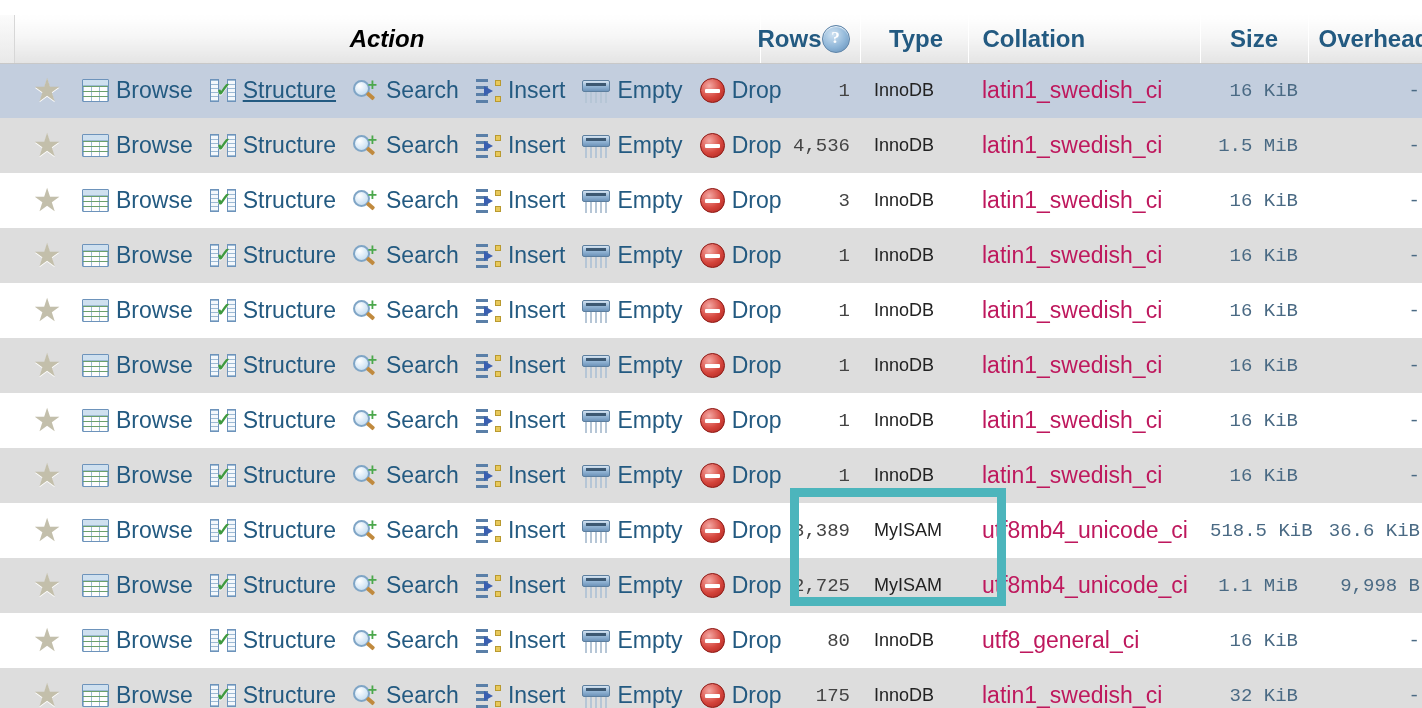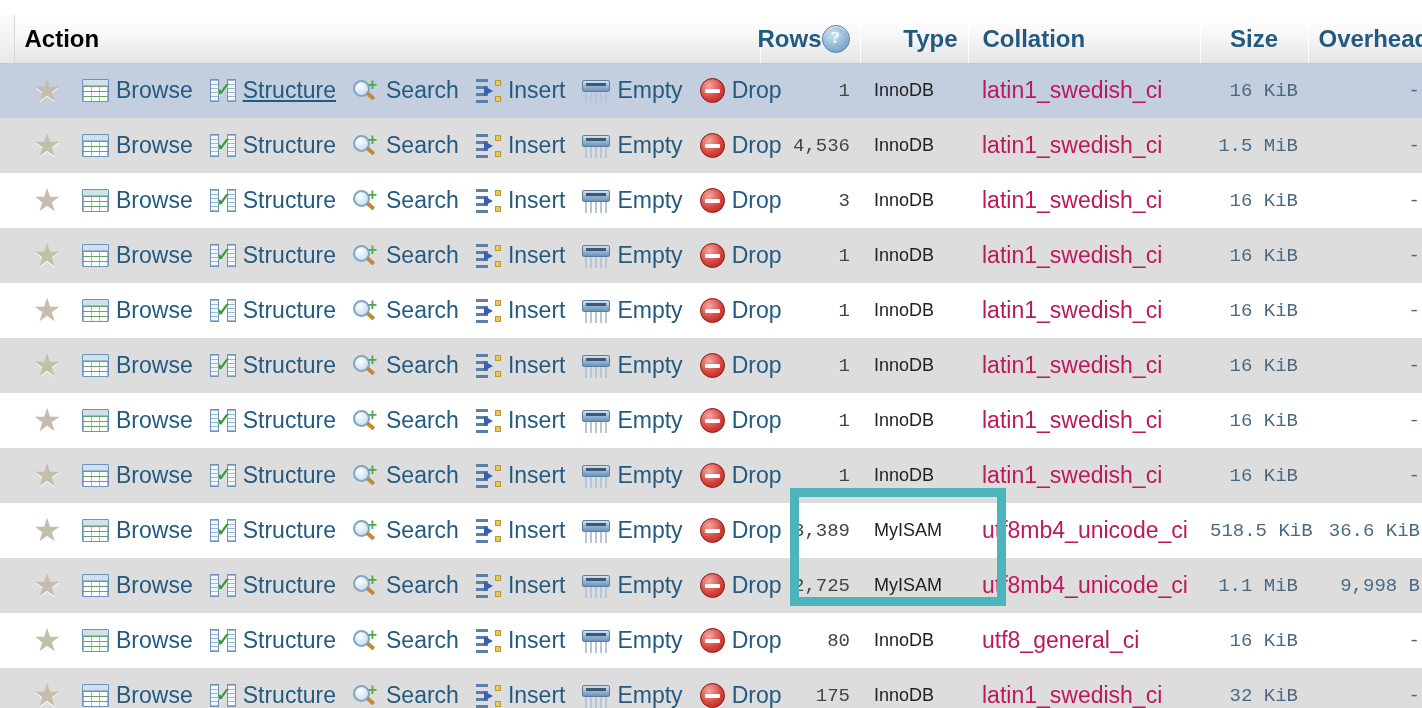--- a/index.html
+++ b/index.html
@@ -40,23 +40,23 @@
     border-right: 1px solid #ffffff;
     color: #235a81;
     font-size: 24px;
     font-weight: bold;
     padding: 0 10px;
     vertical-align: middle;
     white-space: nowrap;
     box-sizing: border-box;
   }
   th.col-gutter { width: 14px; padding: 0; border-right: 1px solid #d7d7d7; background: linear-gradient(to bottom,#fbfbfb,#e9e9e9); }
-  th.h-action   { text-align: left;  color: #000000; }
+  th.h-action   { text-align: center;  color: #000000; font-style: italic; }
   th.h-rows     { text-align: right; }
-  th.h-type     { text-align: right;  padding-left: 14px; }
+  th.h-type     { text-align: center;  padding-left: 14px; }
   th.h-coll     { text-align: left;  padding-left: 14px; }
   th.h-size     { text-align: center; }
   th.h-over     { text-align: right; padding-right: 2px; }
 
   .rows-head-inner {
     display: inline-flex;
     align-items: flex-end;
     gap: 0;
     justify-content: flex-end;
     width: 100%;

